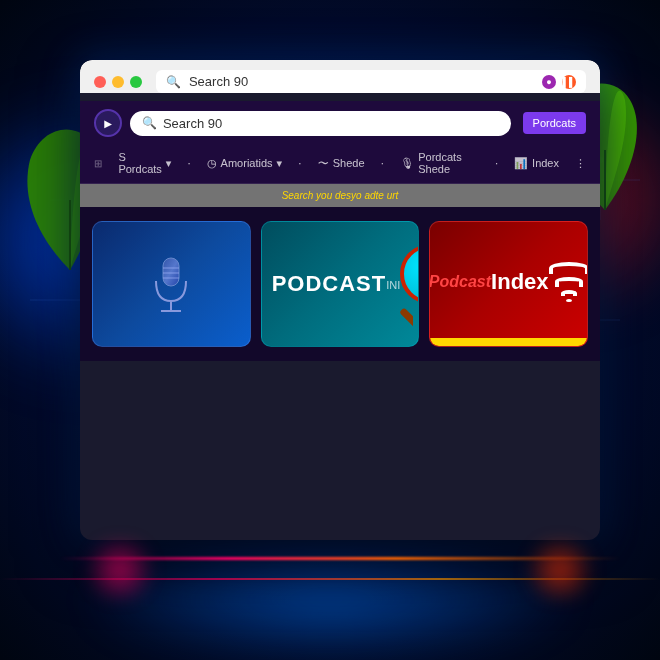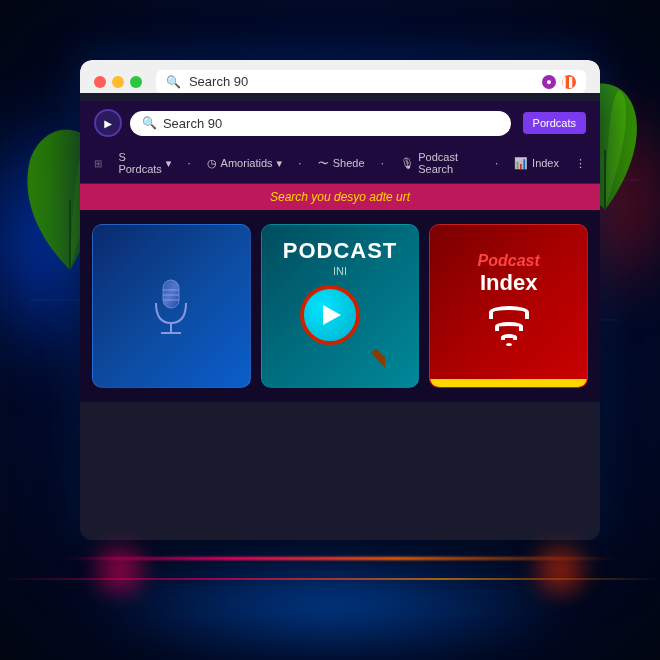--- a/index.html
+++ b/index.html
@@ -228,44 +228,43 @@
       display: flex;
       align-items: center;
       gap: 4px;
       cursor: pointer;
       padding: 2px 4px;
       border-radius: 4px;
     }
 
     
     .subtitle-bar {
-      background: #be185d;
+      background: #737373;
       padding: 6px 14px;
       text-align: center;
-      font-size: 12px;
+      font-size: 10px;
       color: #ffd700;
       font-style: italic;
     }
 
     
     .cards-area {
       background: #12082a;
       padding: 14px 12px;
       display: flex;
       gap: 10px;
       flex: 1;
     }
 
     
     .card {
       flex: 1;
       border-radius: 10px;
       overflow: hidden;
       display: flex;
-      flex-direction: column;
       align-items: center;
       justify-content: center;
       padding: 14px 10px;
       position: relative;
     }
 
     .card-blue {
       background: linear-gradient(135deg, #0a2a6e 0%, #0d4a9e 50%, #0a5ecc 100%);
       border: 1px solid rgba(100,150,255,0.3);
     }
@@ -539,21 +538,21 @@
       <span>▾</span>
     </div>
     <span>·</span>
     <div class="tab-item">
       <span>〜</span>
       <span>Shede</span>
     </div>
     <span>·</span>
     <div class="tab-item">
       <span>🎙</span>
-      <span>Podcast Search</span>
+      <span>Pordcats Shede</span>
     </div>
     <span>·</span>
     <div class="tab-item">
       <span>📊</span>
       <span>Index</span>
     </div>
     <span style="margin-left:auto; cursor:pointer;">⋮</span>
   </div>
 
   <div class="subtitle-bar">

